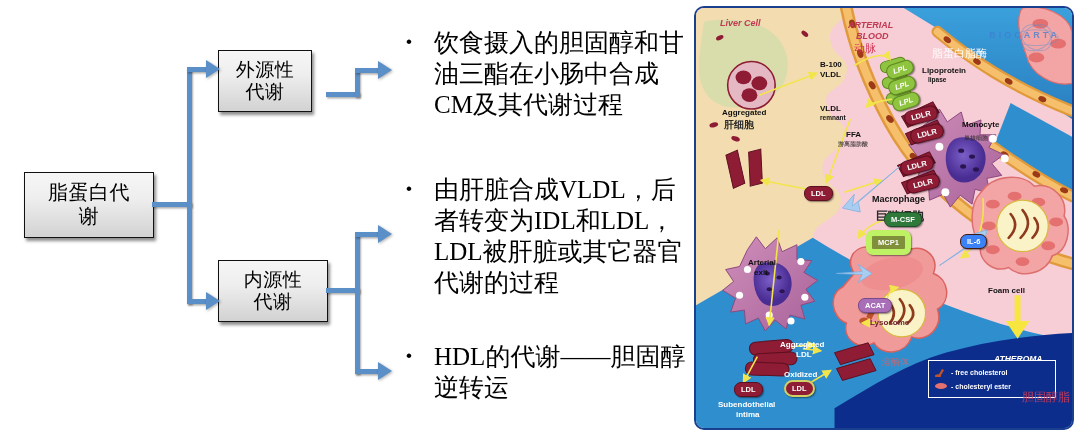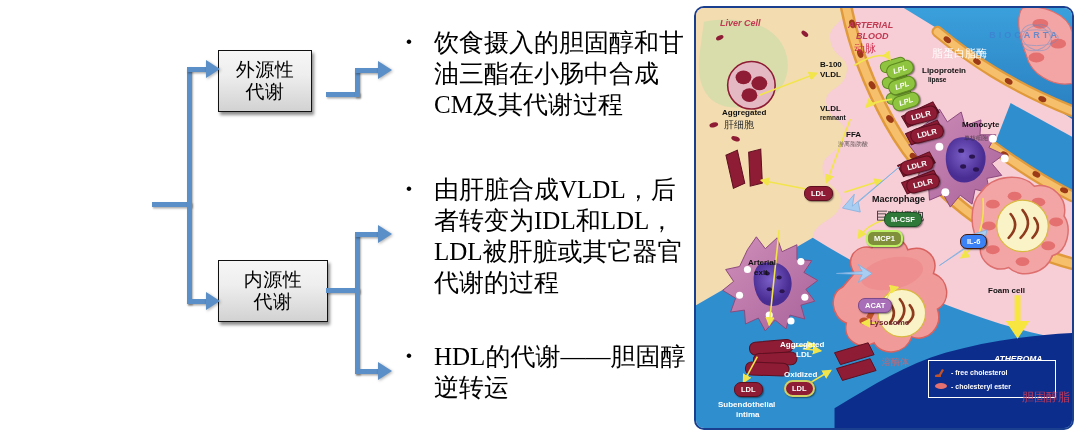--- a/index.html
+++ b/index.html
@@ -138,42 +138,42 @@
 
   .bio-label {
     position: absolute;
     white-space: nowrap;
     font-family: "Liberation Sans", sans-serif;
     pointer-events: none;
   }
   .lbl-en      { font-weight: bold; font-size: 8px; color: #111111; }
   .lbl-en-sm   { font-weight: bold; font-size: 6.5px; color: #111111; }
   .lbl-cn      { font-size: 11px; color: #ffffff; font-family: "DejaVu Sans", sans-serif; }
-  .lbl-cn-dark { font-size: 10px; color: #2a2a2a; font-family: "DejaVu Sans", sans-serif; }
+  .lbl-cn-dark { font-size: 10px; color: #2a2a2a; font-family: "DejaVu Sans", sans-serif; font-weight: bold; }
   .lbl-red-it  { font-style: italic; font-weight: bold; font-size: 9px; color: #c03a52; }
   .lbl-white-it{ font-style: italic; font-weight: bold; font-size: 8.5px; color: #ffffff; }
   .lbl-cn-red  { font-size: 11px; color: #d03050; font-family: "DejaVu Sans", sans-serif; }
   .lbl-cn-pink { font-size: 10px; color: #c06878; font-family: "DejaVu Sans", sans-serif; }
 
   
   .pill {
     position: absolute;
     font-family: "Liberation Sans", sans-serif;
     font-weight: bold;
     font-size: 7.5px;
     color: #ffffff;
     border-radius: 7px;
     padding: 2px 6px;
     text-align: center;
     white-space: nowrap;
     box-shadow: 1px 1px 1.5px rgba(0,0,0,0.45);
   }
   .pill-dark   { background: #8e1c34; border: 1px solid #5d0f20; }
   .pill-green  { background: #2f7a3b; border: 1px solid #1d4f26; }
-  .pill-olive  { background: #7f8f3a; border: 2px solid #bef264; }
+  .pill-olive  { background: #7f8f3a; border: 6px solid #bef264; }
   .pill-brown  { background: #3b82f6; border: 1px solid #41190f; }
   .pill-violet { background: #a86fb8; border: 1px solid #7b4a8a; }
   .pill-yellowring {
     background: #8e1c34; border: 2px solid #cfd166; border-radius: 9px;
   }
   .pill-lpl {
     background: #8fc441; border: 1px solid #5e8a1f; color: #ffffff;
     font-style: italic; transform: rotate(-18deg);
   }
   .pill-ldlr {
@@ -214,20 +214,23 @@
     font-family: "DejaVu Sans", sans-serif;
     opacity: 0.9;
     overflow: hidden;
   }
 </style>
 </head>
 <body>
 
 <div id="slide">
 
+  <div class="flow-box" id="box-root">
+    <span class="boxtext"><span>脂蛋白代</span><br><span>谢</span></span>
+  </div>
 
   <div class="flow-box" id="box-exo">
     <span class="boxtext"><span>外源性</span><br><span>代谢</span></span>
   </div>
 
   <div class="flow-box" id="box-endo">
     <span class="boxtext"><span>内源性</span><br><span>代谢</span></span>
   </div>
 
   <div class="conn conn-h" id="c-root-out"></div>

